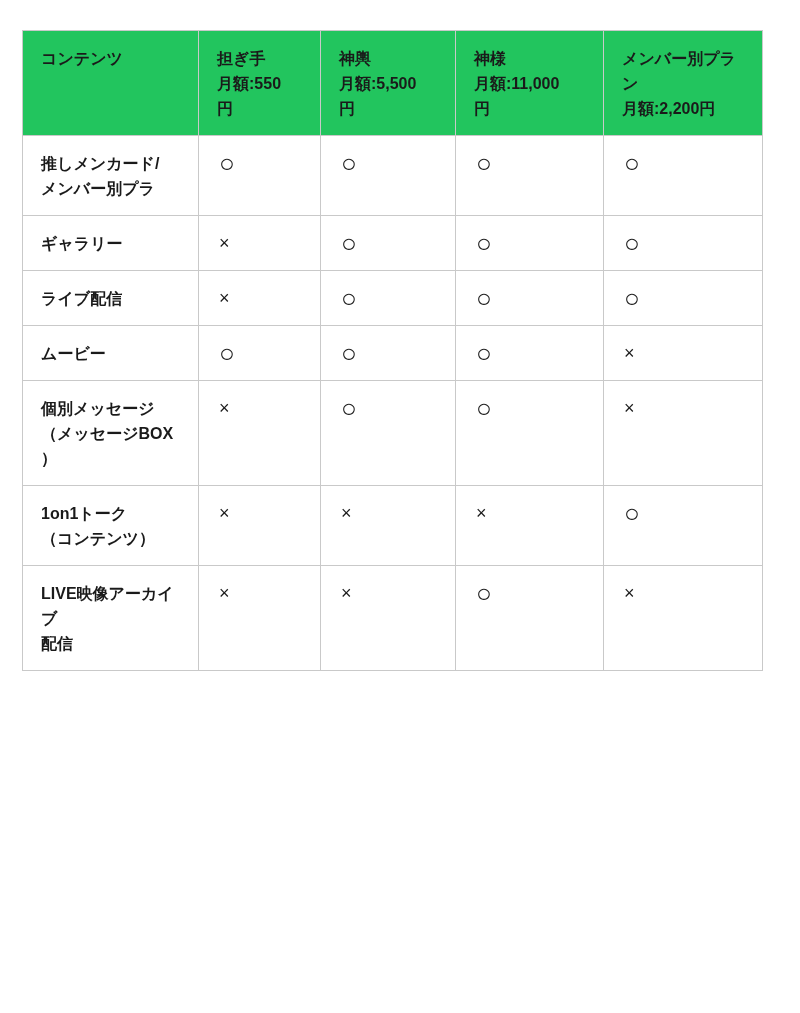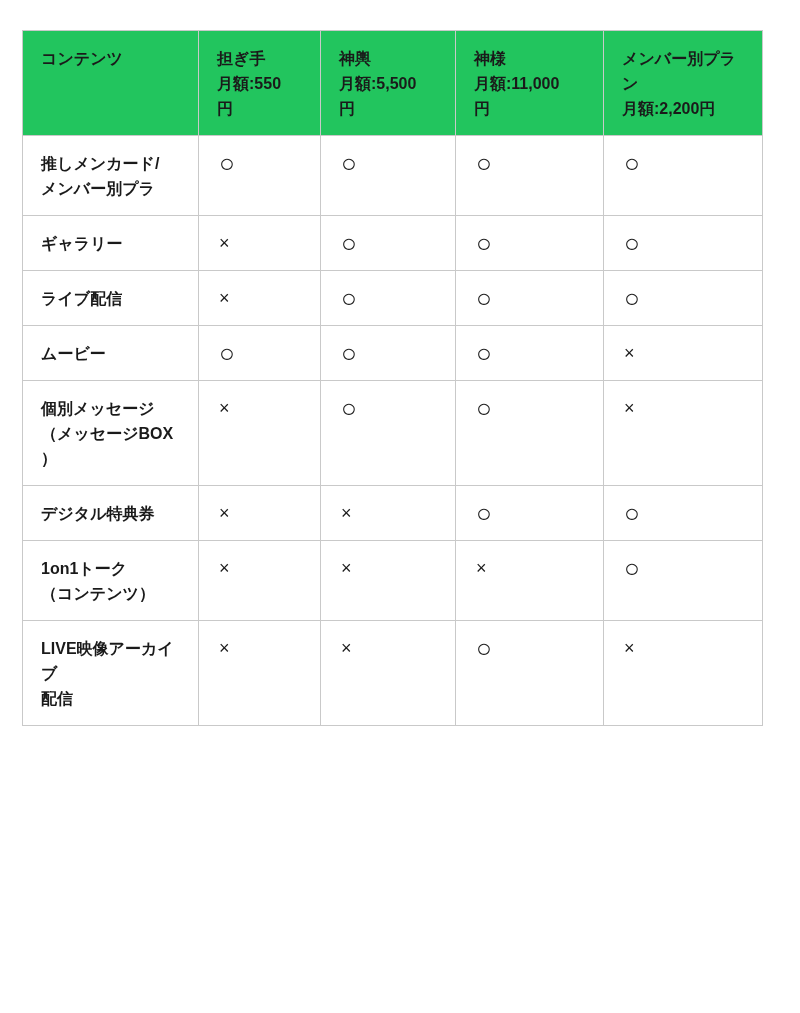--- a/index.html
+++ b/index.html
@@ -110,27 +110,20 @@
         <tr>
           <th>個別メッセージ
 （メッセージBOX
 ）</th>
           <td class="mark cross">×</td>
           <td class="mark circle">○</td>
           <td class="mark circle">○</td>
           <td class="mark cross">×</td>
         </tr>
         <tr>
-          <th>デジタル特典券</th>
-          <td class="mark cross">×</td>
-          <td class="mark cross">×</td>
-          <td class="mark circle">○</td>
-          <td class="mark circle">○</td>
-        </tr>
-        <tr>
           <th>1on1トーク
 （コンテンツ）</th>
           <td class="mark cross">×</td>
           <td class="mark cross">×</td>
           <td class="mark cross">×</td>
           <td class="mark circle">○</td>
         </tr>
         <tr>
           <th>LIVE映像アーカイ
 ブ

